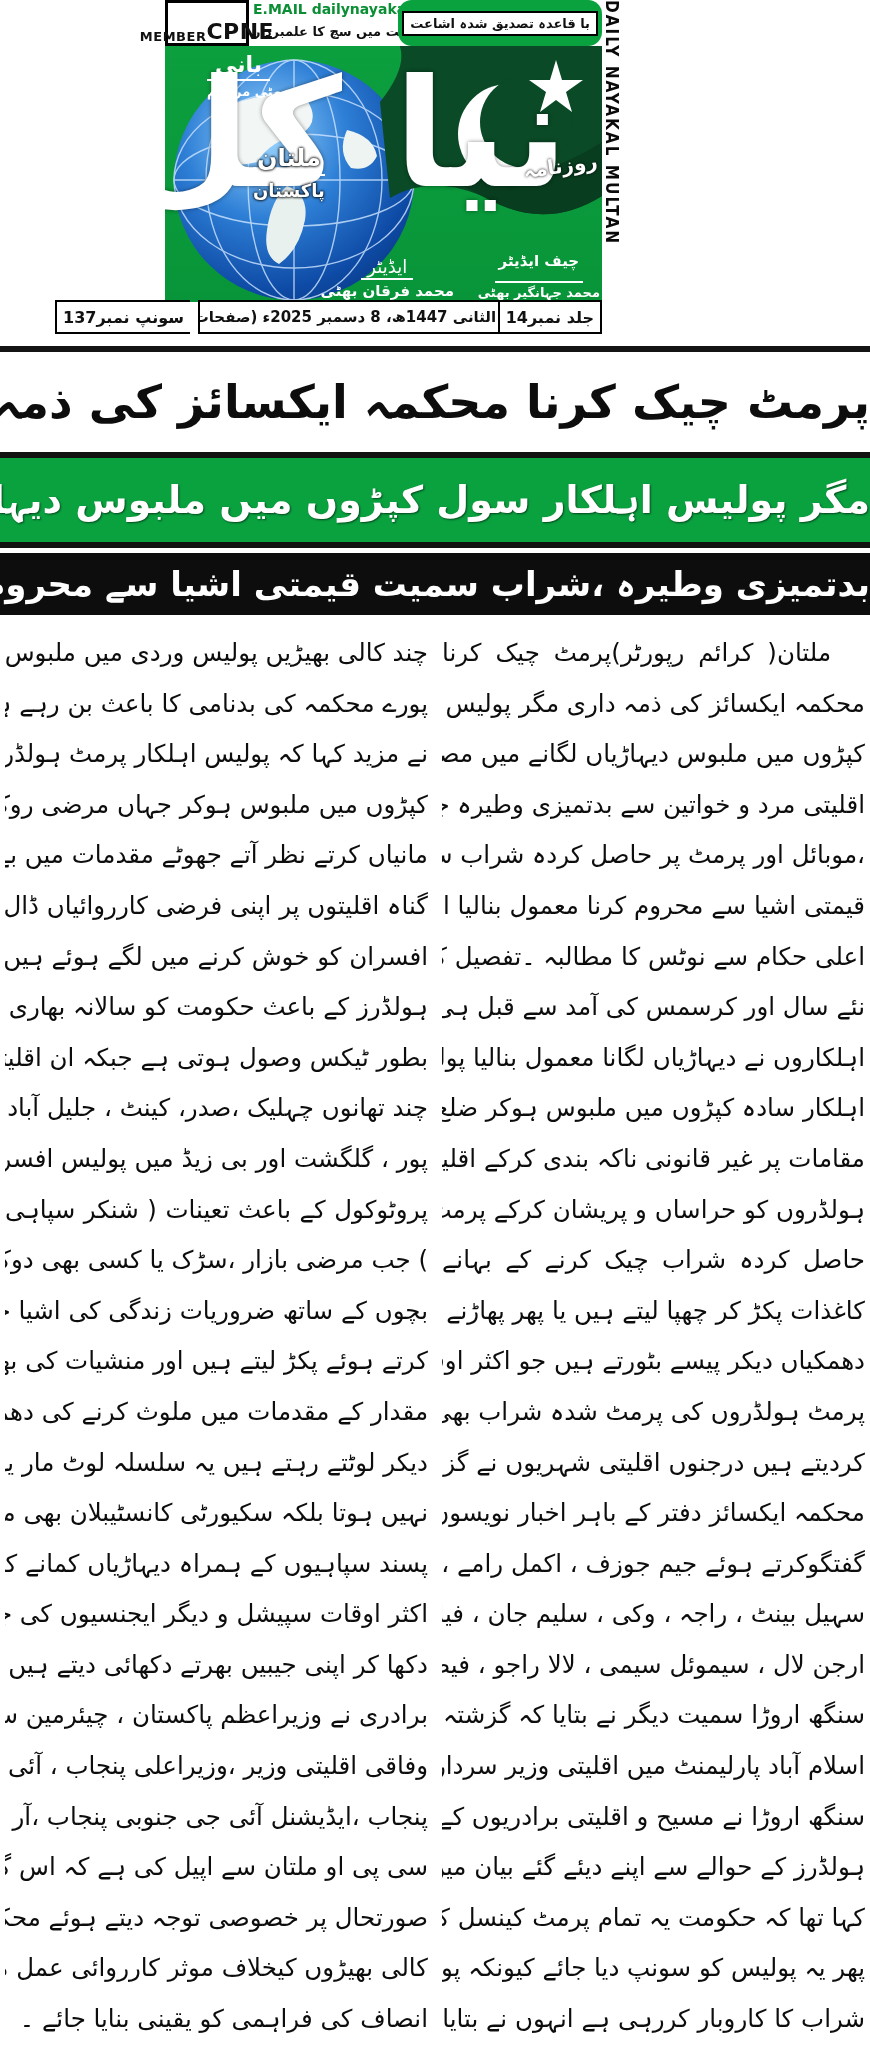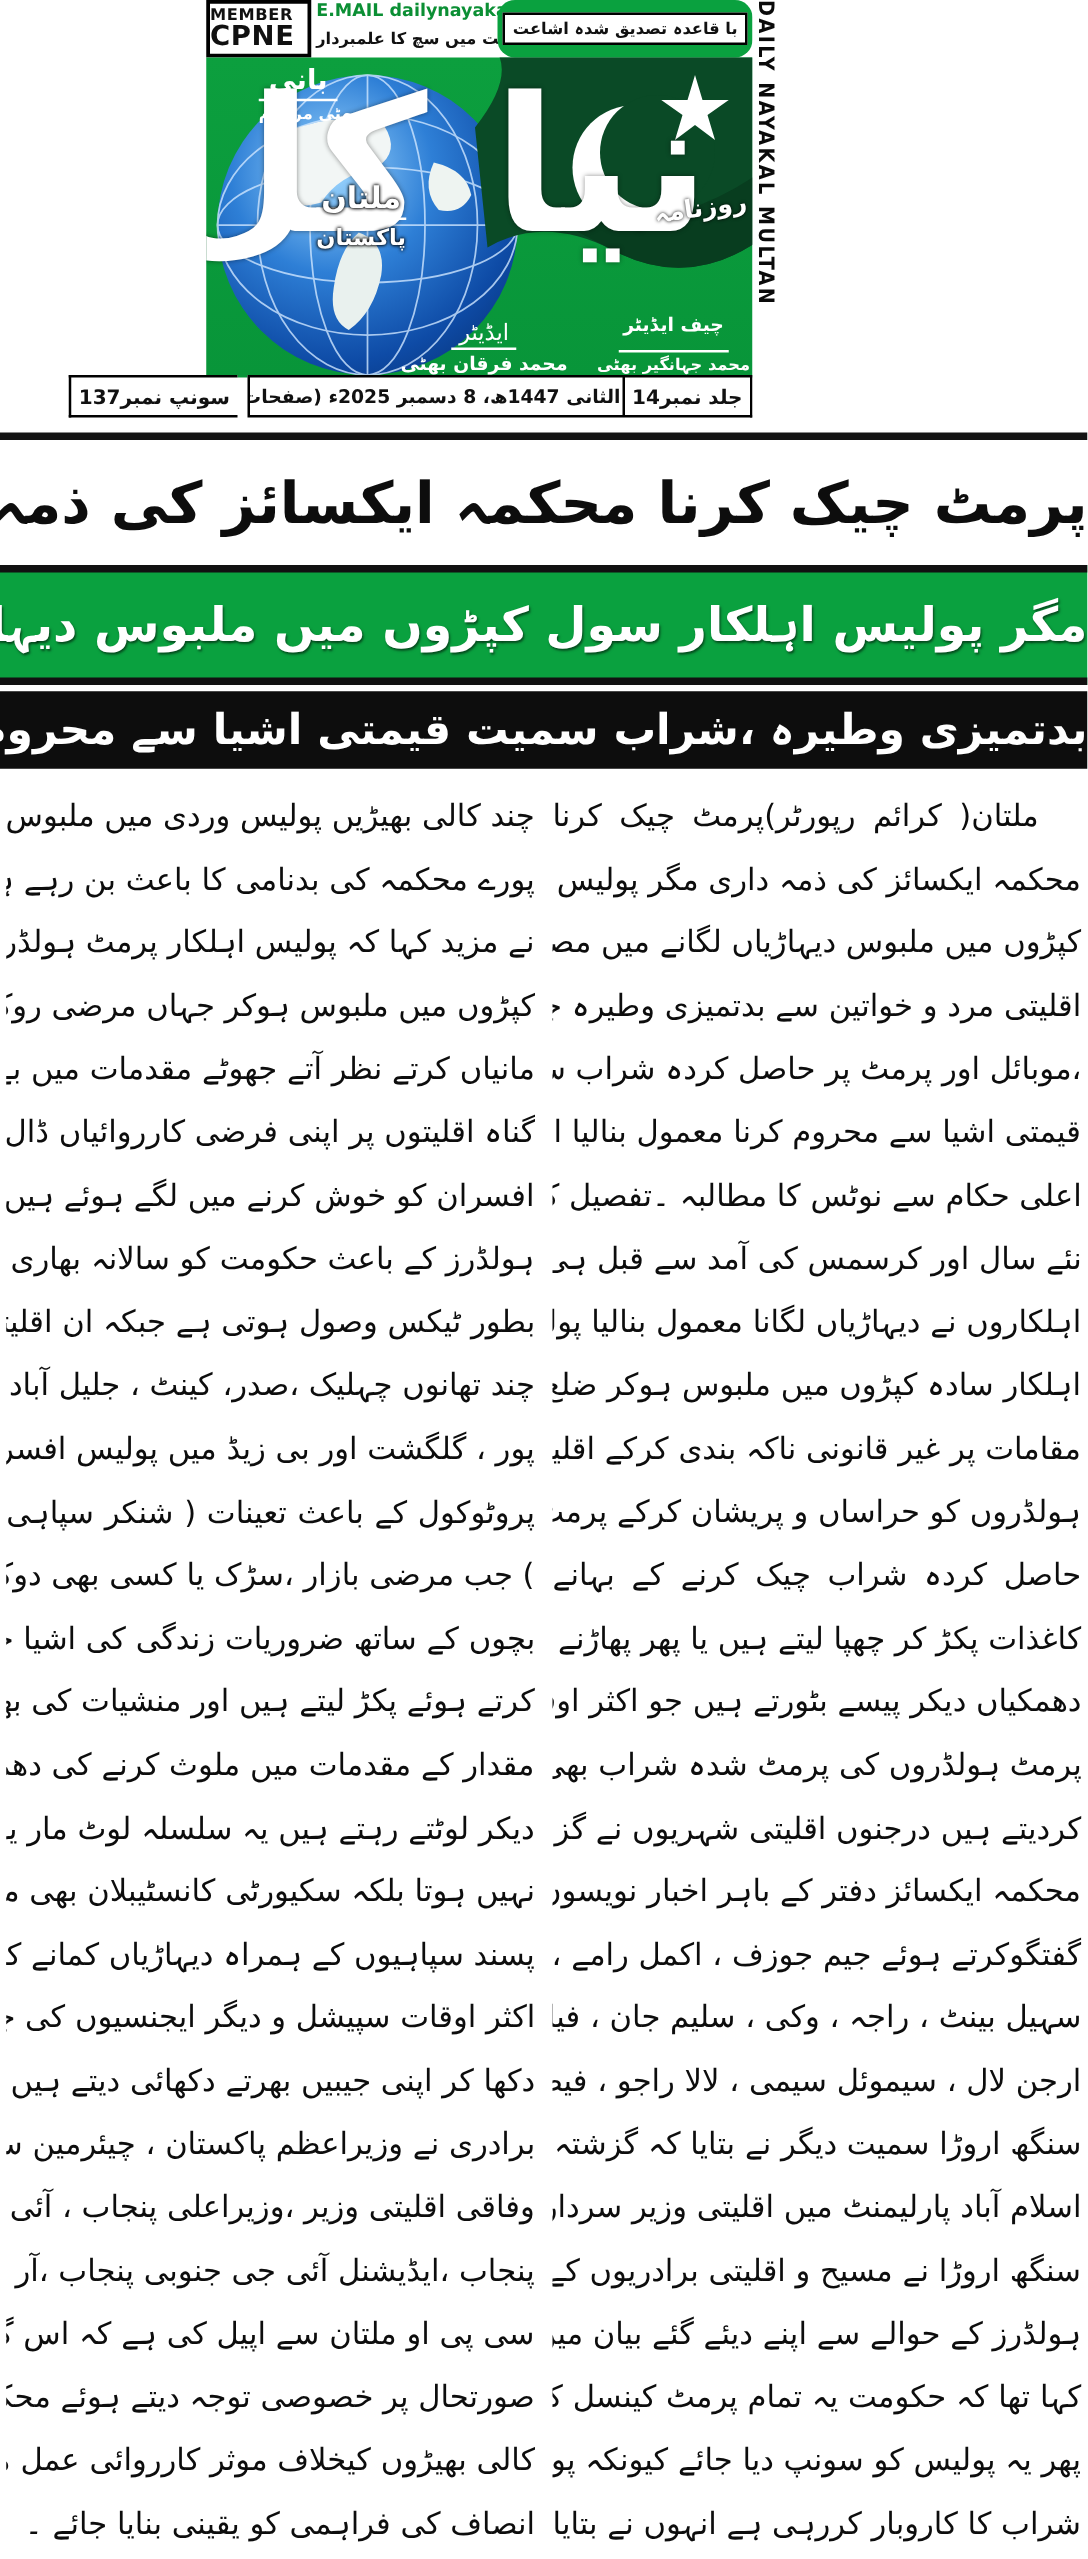--- a/index.html
+++ b/index.html
@@ -3,21 +3,21 @@
 <meta charset="utf-8">
 <style>
   html,body{margin:0;padding:0;}
   body{
     width:870px;height:2047px;position:relative;background:#ffffff;
     font-family:"DejaVu Sans", sans-serif;color:#111;overflow:hidden;
   }
   
   .masthead{position:absolute;left:165px;top:0;width:437px;}
   .top-strip{display:flex;height:46px;background:#fff;align-items:stretch;}
-  .member-box{border:3px solid #000;width:78px;display:flex;flex-direction:column;justify-content:center;align-items:flex-start;line-height:1;background:#fff;}
+  .member-box{border:3px solid #000;width:78px;display:flex;justify-content:center;align-items:flex-end;line-height:1;background:#fff;}
   .member-box .m1{font-size:13px;font-weight:bold;letter-spacing:.5px;}
   .member-box .m2{font-size:22px;font-weight:bold;letter-spacing:.5px;}
   .mid{flex:1;display:flex;flex-direction:column;padding:1px 4px 0 4px;min-width:0;}
   .email{color:#0b8f34;font-weight:bold;font-size:14px;white-space:nowrap;}
   .mid-row{display:flex;justify-content:space-between;align-items:center;flex:1;}
   .slogan{font-size:13px;font-weight:bold;direction:rtl;white-space:nowrap;}
   .abc{font-family:"DejaVu Serif",serif;font-weight:bold;text-align:center;line-height:1;}
   .abc .a1{font-size:15px;letter-spacing:2px;}
   .abc .a2{font-size:10px;}
   .cert-wrap{background:#0aa13f;display:flex;align-items:center;padding:4px;border-radius:14px;}

